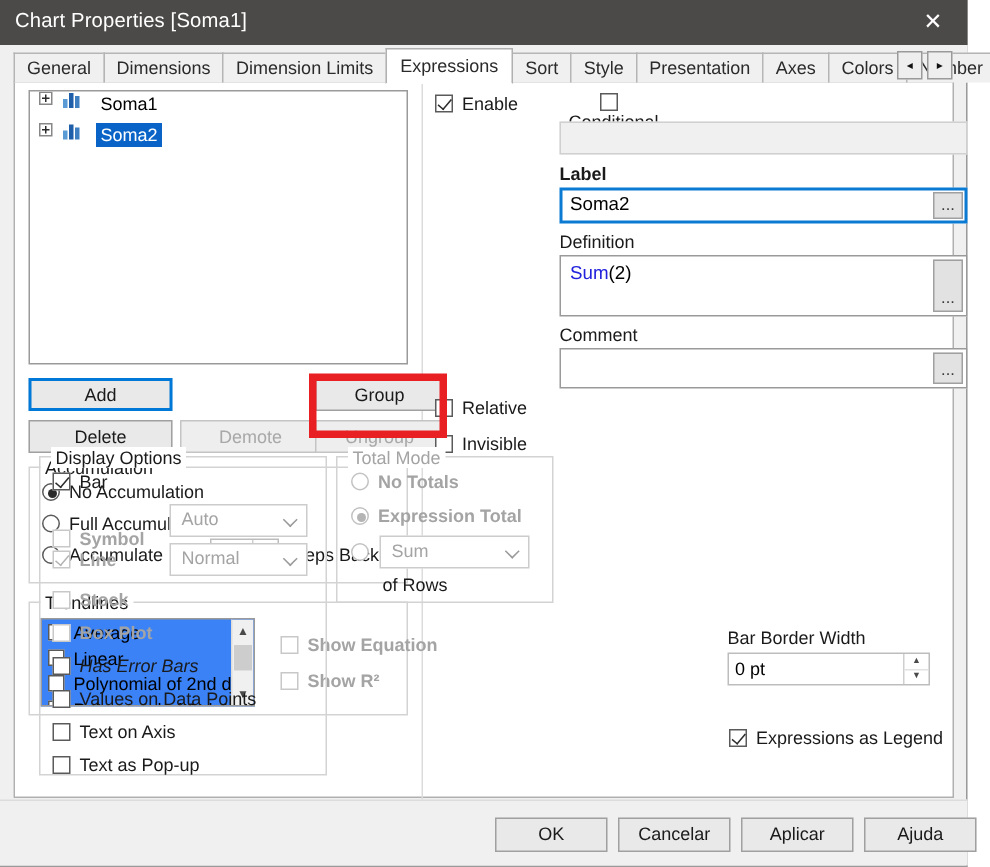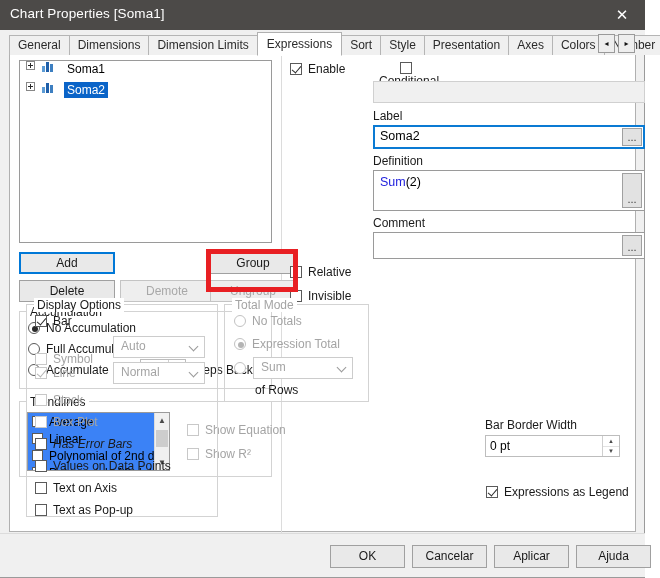--- a/index.html
+++ b/index.html
@@ -278,21 +278,21 @@
     content: "";
     position: absolute;
     left: 3px; top: 0px;
     width: 4px; height: 8px;
     border: solid #2b2b2b;
     border-width: 0 1.6px 1.6px 0;
     transform: rotate(40deg);
   }
   .cbox.dim.checked::after { border-color: #b4b4b4; }
   .rc-label { margin-left: 6px; }
-  .rc-label.dim { color: #a4a4a4; }
+  .rc-label.dim { color: #a4a4a4; font-weight: bold; }
 
   
   .spin {
     position: absolute;
     display: flex;
     border: 1px solid #bdbdbd;
     background: #ffffff;
     height: 21px;
   }
   .spin .val {
@@ -568,21 +568,21 @@
     <div class="check-row" style="left:280px; top:7px;">
       <span class="cbox checked"></span>
       <span class="rc-label">Enable</span>
     </div>
     <div class="check-row" style="left:363px; top:7px;flex-direction:column;">
       <span class="cbox"></span>
       <span class="rc-label">Conditional</span>
     </div>
     <div class="textbox disabled" style="left:363px; top:26px; width:272px; height:22px;"></div>
 
-    <span class="field-label" style="left:363px; top:54px;">Label</span>
+    <span class="field-label" style="left:363px; top:54px;font-weight:bold;">Label</span>
     <div class="textbox focus" style="left:363px; top:70px; width:272px; height:24px;">Soma2</div>
     <div class="ellipsis-btn" style="left:612px; top:73px; height:18px;">...</div>
 
     <span class="field-label" style="left:363px; top:99px;">Definition</span>
     <div class="textbox" style="left:363px; top:115px; width:272px; height:41px; padding:4px 6px;"><span class="kw">Sum</span><span>(2)</span></div>
     <div class="ellipsis-btn" style="left:612px; top:118px; height:35px;">...</div>
 
     <span class="field-label" style="left:363px; top:161px;">Comment</span>
     <div class="textbox" style="left:363px; top:177px; width:272px; height:27px;"></div>
     <div class="ellipsis-btn" style="left:612px; top:180px; height:21px;">...</div>

